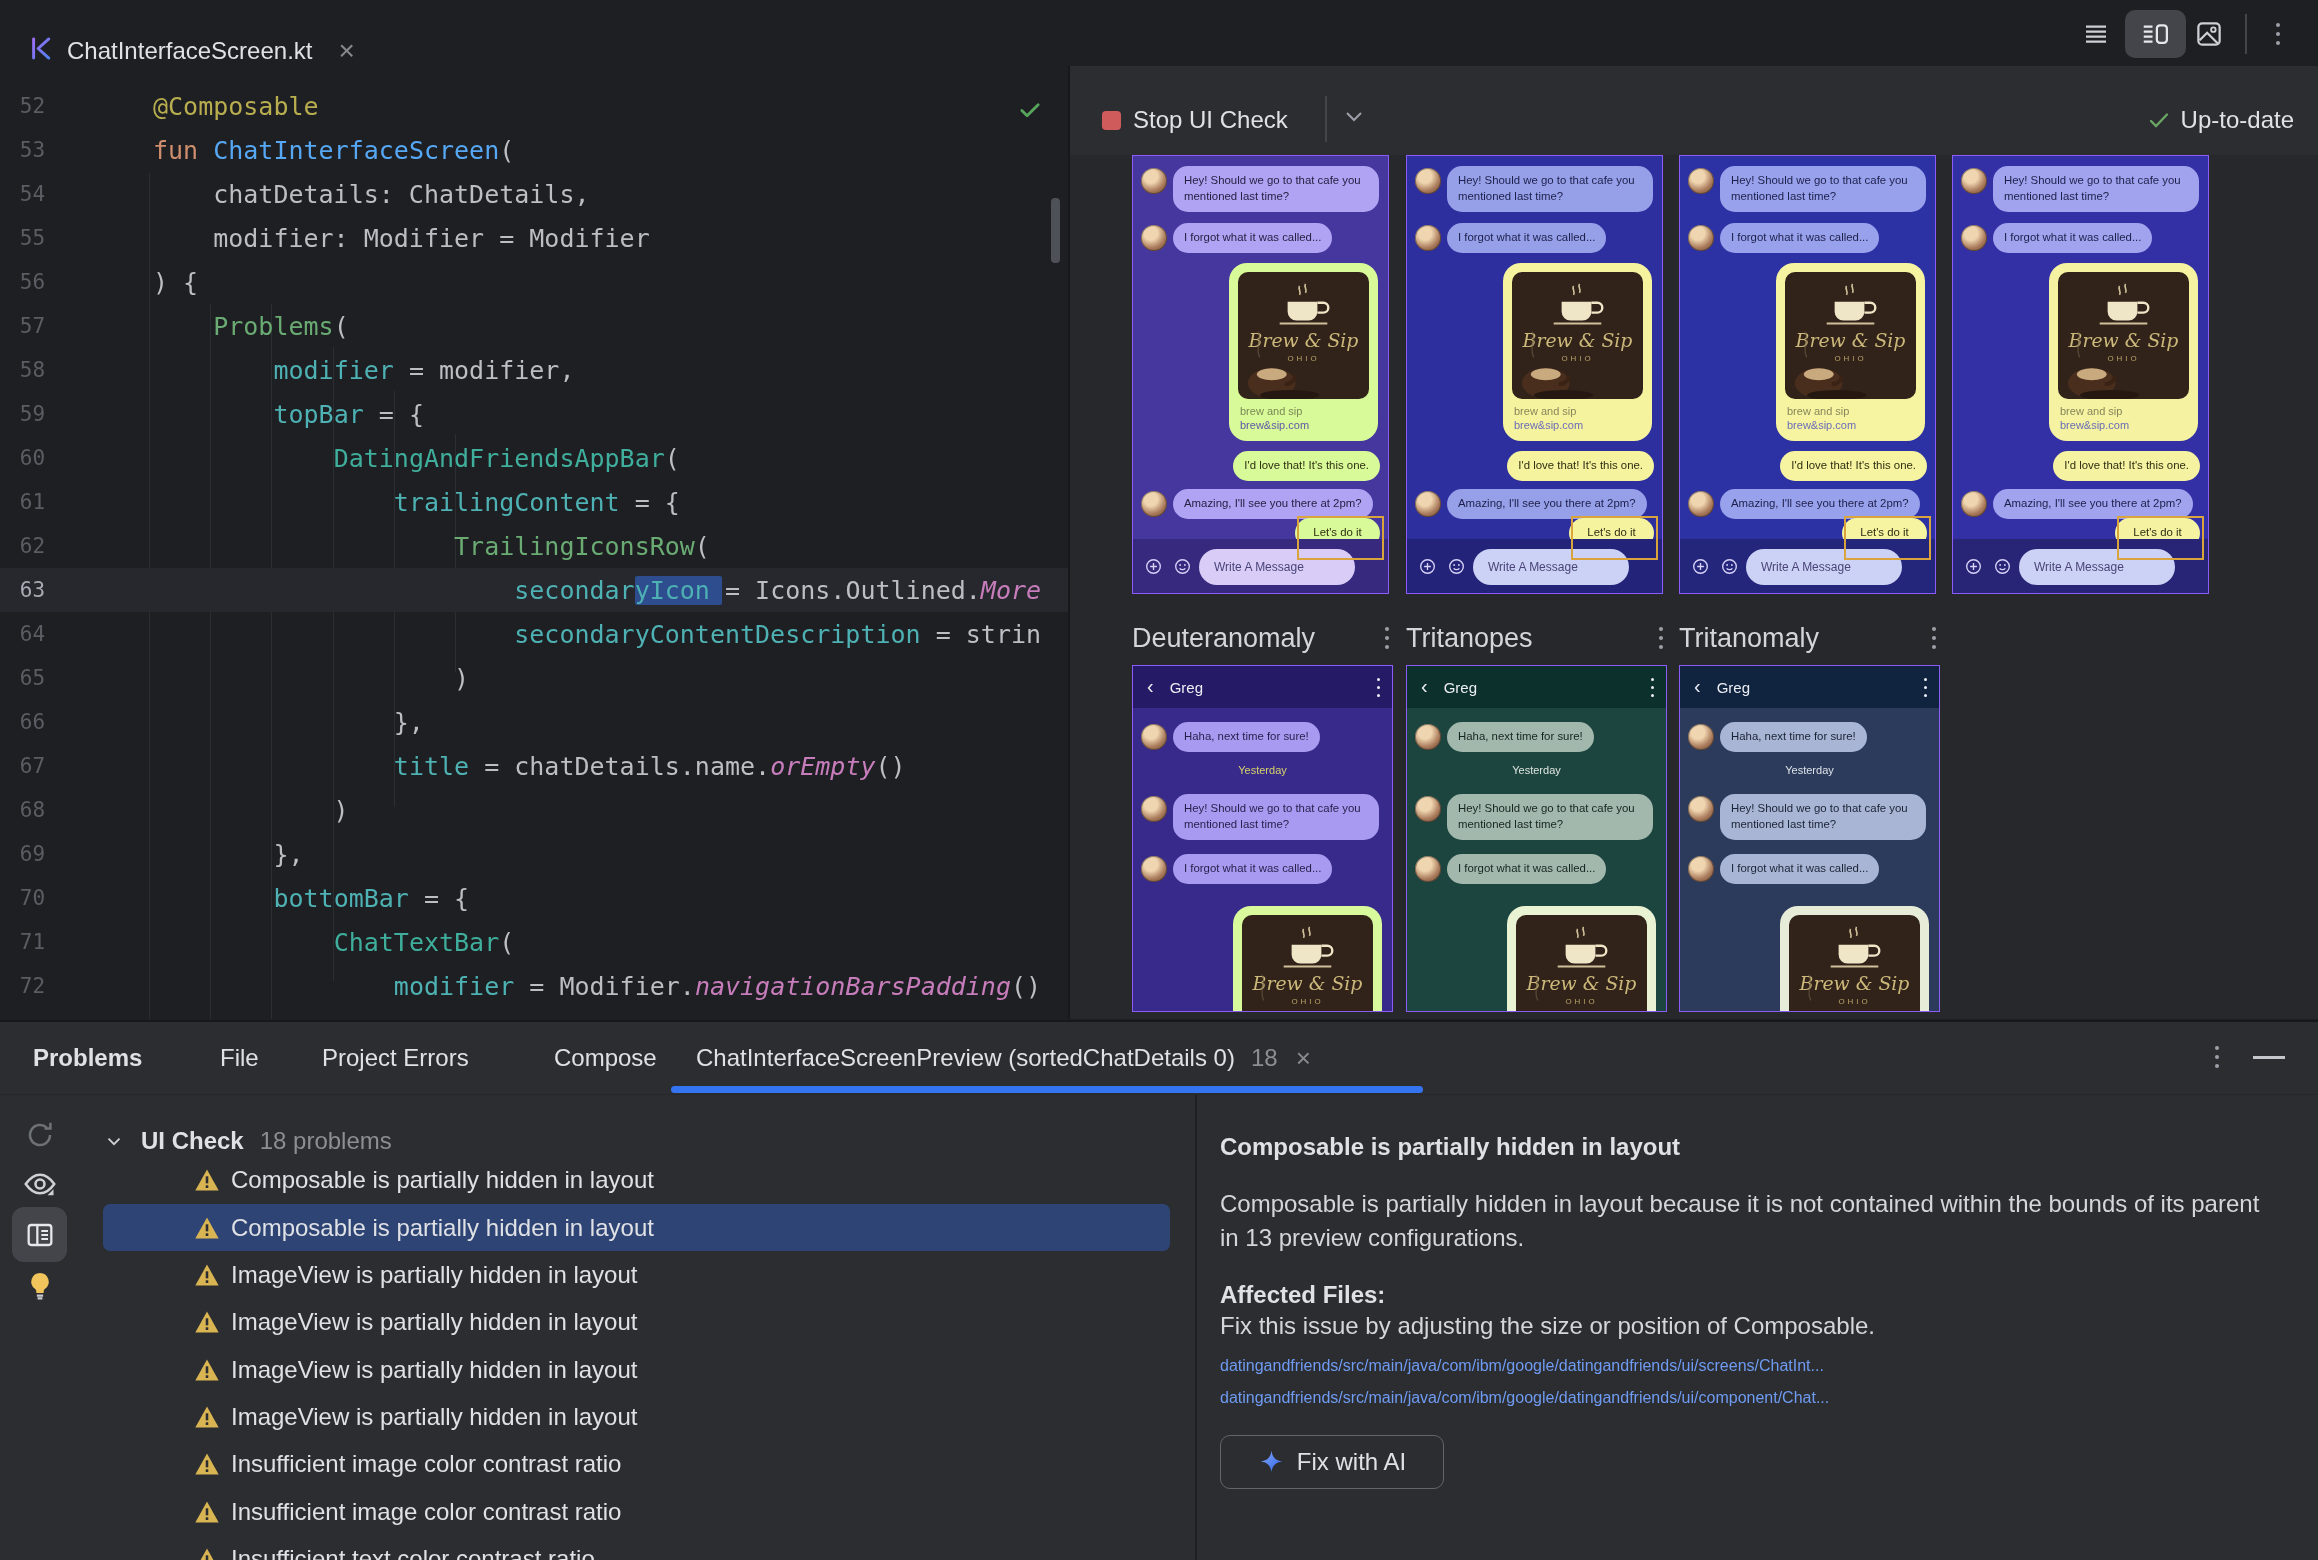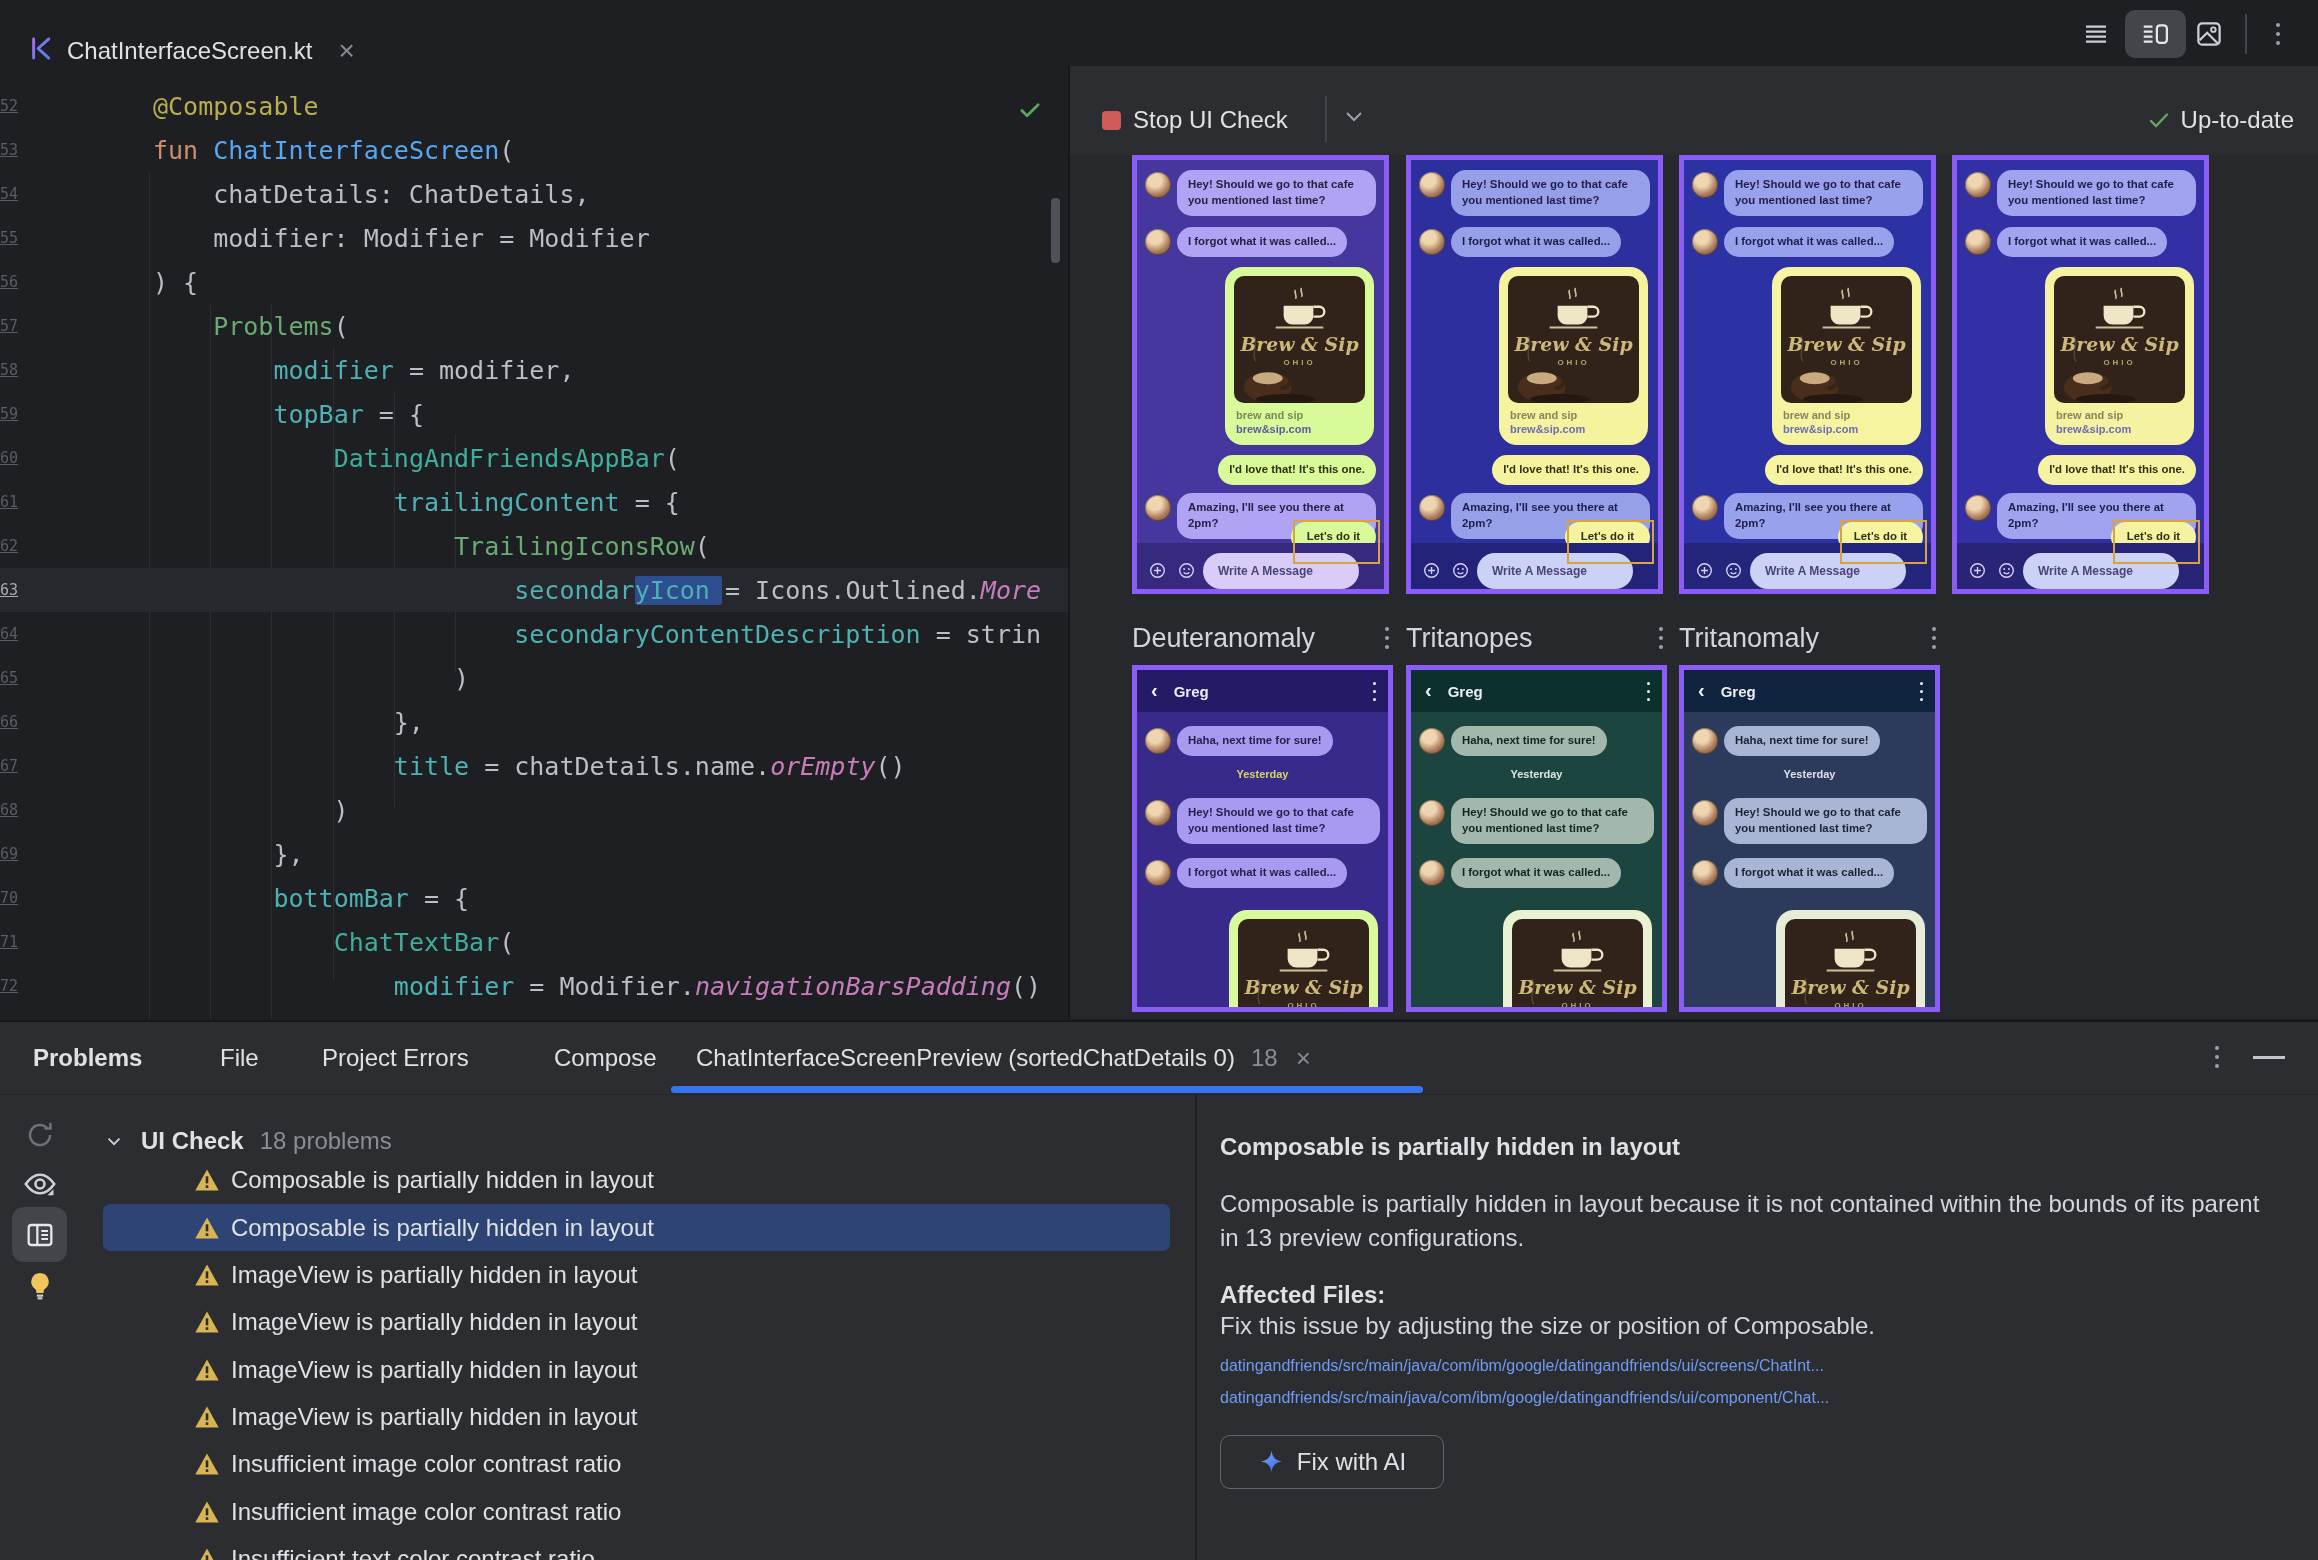--- a/index.html
+++ b/index.html
@@ -16,21 +16,21 @@
   #tb-sep{position:absolute;left:2245px;top:14px;width:2px;height:40px;background:#43454a;}
   .kebab{display:inline-flex;flex-direction:column;gap:5px;align-items:center;}
   .kebab i{width:4px;height:4px;border-radius:50%;background:#9da0a8;display:block;}
 
   
   #editor{position:absolute;left:0;top:66px;width:1068px;height:953px;background:#1e1f22;overflow:hidden;}
   #code-area{position:absolute;left:0;top:18px;width:1068px;}
   .guide{position:absolute;width:1px;background:rgba(255,255,255,0.07);}
   .code-line{position:relative;height:44px;display:flex;align-items:center;}
   .code-line.current{background:#26282e;}
-  .gutter{width:65px;text-align:left;color:#5a5d63;font-family:"DejaVu Sans Mono",monospace;font-size:15px;flex:0 0 65px;text-decoration:underline;}
+  .gutter{width:65px;text-align:center;color:#5a5d63;font-family:"DejaVu Sans Mono",monospace;font-size:21px;flex:0 0 65px;}
   .code-line.current .gutter{color:#a9abb3;}
   .code{margin-left:88px;font-family:"DejaVu Sans Mono",monospace;font-size:25px;white-space:pre;}
   .tok-plain{color:#bcbec4}.tok-ann{color:#b8ae4f}.tok-kw{color:#cf8e6d}.tok-fname{color:#56a8f5}
   .tok-narg{color:#4eb1b3}.tok-callg{color:#6aab73}.tok-callt{color:#3fae9c}
   .tok-ext{color:#c77dbb;font-style:italic}
   .sel{background:#2d4d8e;padding-right:12px;margin-right:-12px;border-radius:2px;}
   #vthumb{position:absolute;left:1051px;top:132px;width:9px;height:65px;background:#4e5157;border-radius:4px;}
   #editor-check{position:absolute;left:1016px;top:30px;}
 
   
@@ -40,22 +40,22 @@
   
   #preview{position:absolute;left:1070px;top:66px;width:1248px;height:953px;background:#2b2d30;overflow:hidden;}
   #pv-toolbar{position:absolute;left:0;top:0;width:1248px;height:89px;}
   #stop-sq{position:absolute;left:32px;top:45px;width:19px;height:19px;border-radius:4px;background:#d05b5b;}
   #stop-label{position:absolute;left:63px;top:40px;font-size:24px;color:#dfe1e5;}
   #pv-sep{position:absolute;left:255px;top:30px;width:2px;height:46px;background:#43454a;}
   #pv-chev{position:absolute;left:273px;top:44px;color:#9da0a8;}
   #uptodate{position:absolute;right:24px;top:40px;display:flex;align-items:center;gap:10px;font-size:24px;color:#dfe1e5;}
   #pv-content{position:absolute;left:0;top:89px;width:1248px;height:864px;background:#27282c;}
 
-  .phone{position:absolute;background:var(--bg);overflow:hidden;border:5px solid #8b5cf6;box-sizing:border-box;
-         font-size:11.4px;color:var(--btx);font-weight:bold;}
+  .phone{position:absolute;background:var(--bg);overflow:hidden;border:1px solid #8b5cf6;box-sizing:border-box;
+         font-size:11.4px;color:var(--btx);}
   .phone.r1{top:0;width:257px;height:439px;}
   .phone.r2{top:510px;width:261px;height:347px;}
   .pmsg{position:absolute;left:8px;right:8px;display:flex;align-items:flex-start;gap:6px;}
   .pmsg.out{justify-content:flex-end;}
   .avatar{flex:0 0 26px;width:26px;height:26px;border-radius:50%;margin-top:2px;
           background:radial-gradient(circle at 38% 32%,#f0d6b0 0 28%,#a8795a 62%,#64452f);box-shadow:inset 0 0 0 1px rgba(0,0,0,.35);}
   .bub{background:var(--bub);border-radius:15px;padding:7px 11px;max-width:184px;line-height:1.4;}
   .bub.solid{background:var(--card);color:#2f2f12;}
   .m-hey{top:10px}.m-forgot{top:67px}.m-love{top:295px}.m-amaz{top:333px}.m-lets{top:362px}
   .p-card{position:absolute;top:107px;right:10px;width:149px;background:var(--card);border-radius:18px;padding:9px 9px 10px 9px;box-sizing:border-box;}

